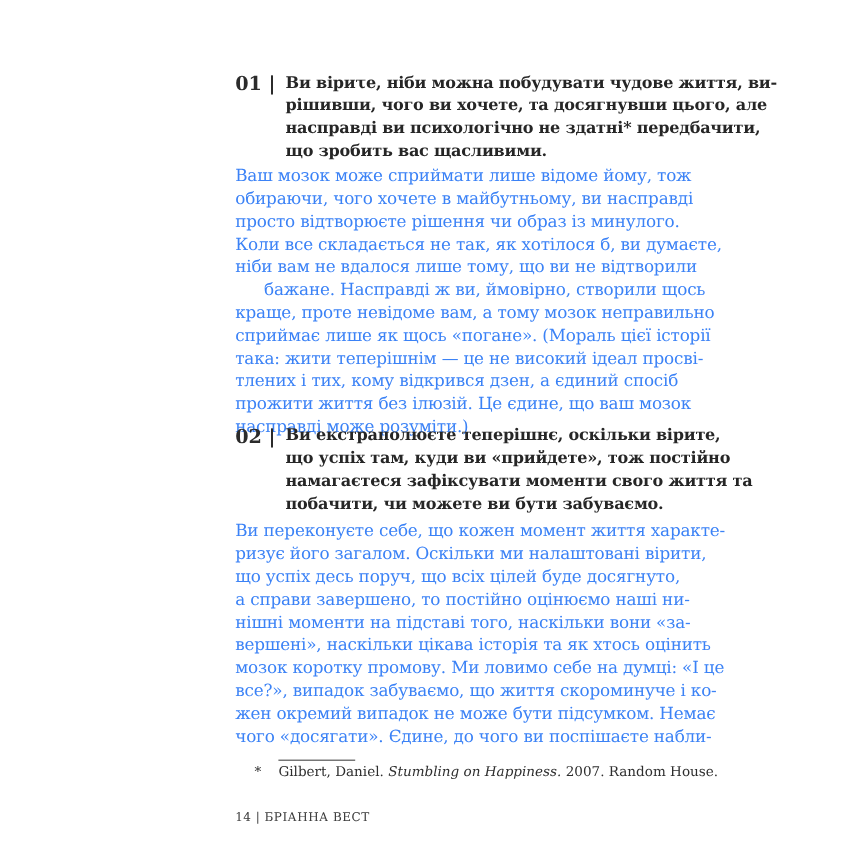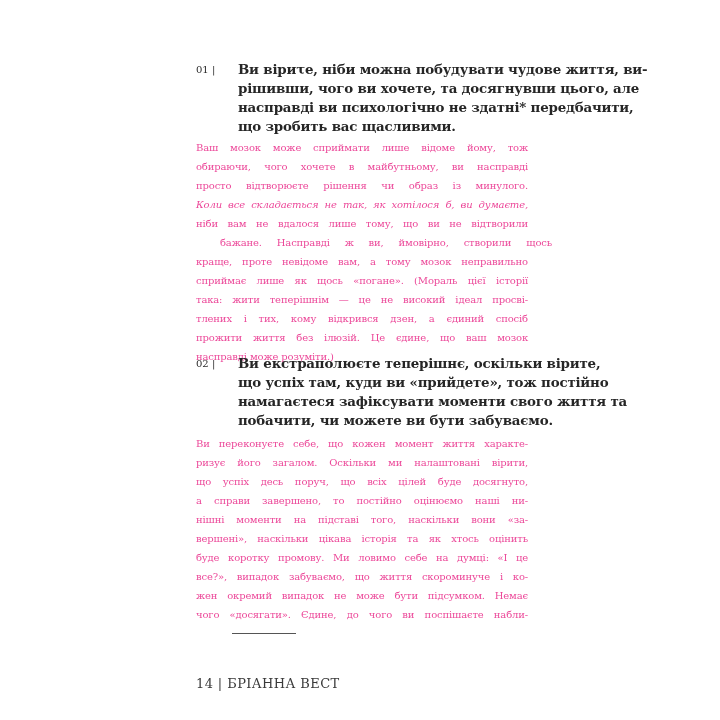--- a/index.html
+++ b/index.html
@@ -3,47 +3,47 @@
 <meta charset="utf-8">
 <style>
   html, body { margin: 0; padding: 0; background: #ffffff; }
   body { width: 720px; height: 720px; position: relative; overflow: hidden;
          font-family: "DejaVu Serif", "Liberation Serif", serif; color: #2b2b2b; }
   .page { position: absolute; left: 0; top: 0; width: 720px; height: 720px; background: #ffffff; }
   .block { position: absolute; left: 196px; width: 332px; }
   .line { position: absolute; left: 0; white-space: nowrap; font-size: 14.2px; line-height: 19px; height: 19px; }
   .just { text-align: justify; text-align-last: justify; width: 332px; }
   .head .line { font-weight: bold; font-size: 13.4px; letter-spacing: -0.2px; color: #262626; }
-  .head .num { position: absolute; left: 0; top: 0; font-weight: normal; font-size: 10px; line-height: 19px; }
+  .head .num { position: absolute; left: 0; top: 0; font-weight: bold; font-size: 16px; line-height: 19px; }
   .head .indent { left: 42px; width: 290px; }
-  .body .line { font-size: 10px; letter-spacing: -0.15px; color: #ec4899; }
+  .body .line { font-size: 14px; letter-spacing: -0.15px; color: #3b82f6; }
   .fn-rule { position: absolute; left: 232px; top: 633px; width: 64px; height: 1px; background: #555; }
   .fn { position: absolute; left: 212px; top: 636px; font-size: 11.3px; line-height: 16px; white-space: nowrap; color: #2e2e2e; }
   .fn .star { display: inline-block; width: 20px; }
   .fn i { font-style: italic; }
-  .footer { position: absolute; left: 196px; top: 676px; font-size: 13px; letter-spacing: 0.4px; white-space: nowrap; color: #3a3a3a; }
+  .footer { position: absolute; left: 196px; top: 676px; font-size: 10px; letter-spacing: 0.4px; white-space: nowrap; color: #3a3a3a; }
 </style>
 </head>
 <body>
 
 <div class="page">
 
   <div class="block head" style="top:60px;">
     <span class="num">01 |</span>
     <span class="line indent just" style="top:0px;">Ви віриτе, ніби можна побудувати чудове життя, ви-</span>
     <span class="line indent just" style="top:19px;">рішивши, чого ви хочете, та досягнувши цього, але</span>
     <span class="line indent just" style="top:38px;">насправді ви психологічно не здатні* передбачити,</span>
     <span class="line indent" style="top:57px;">що зробить вас щасливими.</span>
   </div>
 
   <div class="block body" style="top:138px;">
     <span class="line just" style="top:0px;">Ваш мозок може сприймати лише відоме йому, тож</span>
     <span class="line just" style="top:19px;">обираючи, чого хочете в майбутньому, ви насправді</span>
     <span class="line just" style="top:38px;">просто відтворюєте рішення чи образ із минулого.</span>
-    <span class="line just" style="top:57px;font-style:italic;">Коли все складається не так, як хотілося б, ви думаєте,</span>
+    <span class="line just" style="top:57px;">Коли все складається не так, як хотілося б, ви думаєте,</span>
     <span class="line just" style="top:76px;">ніби вам не вдалося лише тому, що ви не відтворили</span>
     <span class="line just" style="top:95px;margin-left:24px;">бажане. Насправді ж ви, ймовірно, створили щось</span>
     <span class="line just" style="top:114px;">краще, проте невідоме вам, а тому мозок неправильно</span>
     <span class="line just" style="top:133px;">сприймає лише як щось «погане». (Мораль цієї історії</span>
     <span class="line just" style="top:152px;">така: жити теперішнім — це не високий ідеал просві-</span>
     <span class="line just" style="top:171px;">тлених і тих, кому відкрився дзен, а єдиний спосіб</span>
     <span class="line just" style="top:190px;">прожити життя без ілюзій. Це єдине, що ваш мозок</span>
     <span class="line" style="top:209px;">насправді може розуміти.)</span>
   </div>
 
@@ -55,23 +55,26 @@
     <span class="line indent" style="top:57px;">побачити, чи можете ви бути забуваємо.</span>
   </div>
 
   <div class="block body" style="top:434px;">
     <span class="line just" style="top:0px;">Ви переконуєте себе, що кожен момент життя характе-</span>
     <span class="line just" style="top:19px;">ризує його загалом. Оскільки ми налаштовані вірити,</span>
     <span class="line just" style="top:38px;">що успіх десь поруч, що всіх цілей буде досягнуто,</span>
     <span class="line just" style="top:57px;">а справи завершено, то постійно оцінюємо наші ни-</span>
     <span class="line just" style="top:76px;">нішні моменти на підставі того, наскільки вони «за-</span>
     <span class="line just" style="top:95px;">вершені», наскільки цікава історія та як хтось оцінить</span>
-    <span class="line just" style="top:114px;">буде коротку промову. Ми ловимо себе на думці: «І це</span>
+    <span class="line just" style="top:114px;">мозок коротку промову. Ми ловимо себе на думці: «І це</span>
     <span class="line just" style="top:133px;">все?», випадок забуваємо, що життя скороминуче і ко-</span>
     <span class="line just" style="top:152px;">жен окремий випадок не може бути підсумком. Немає</span>
     <span class="line just" style="top:171px;">чого «досягати». Єдине, до чого ви поспішаєте набли-</span>
   </div>
 
   <div class="fn-rule"></div>
+  <div class="fn">
+    <span class="star">*</span><span>Gilbert, Daniel.</span> <i>Stumbling on Happiness.</i> <span>2007. Random House.</span>
+  </div>
 
   <div class="footer">14 | БРІАННА ВЕСТ</div>
 
 </div>
 
 </body></html>

